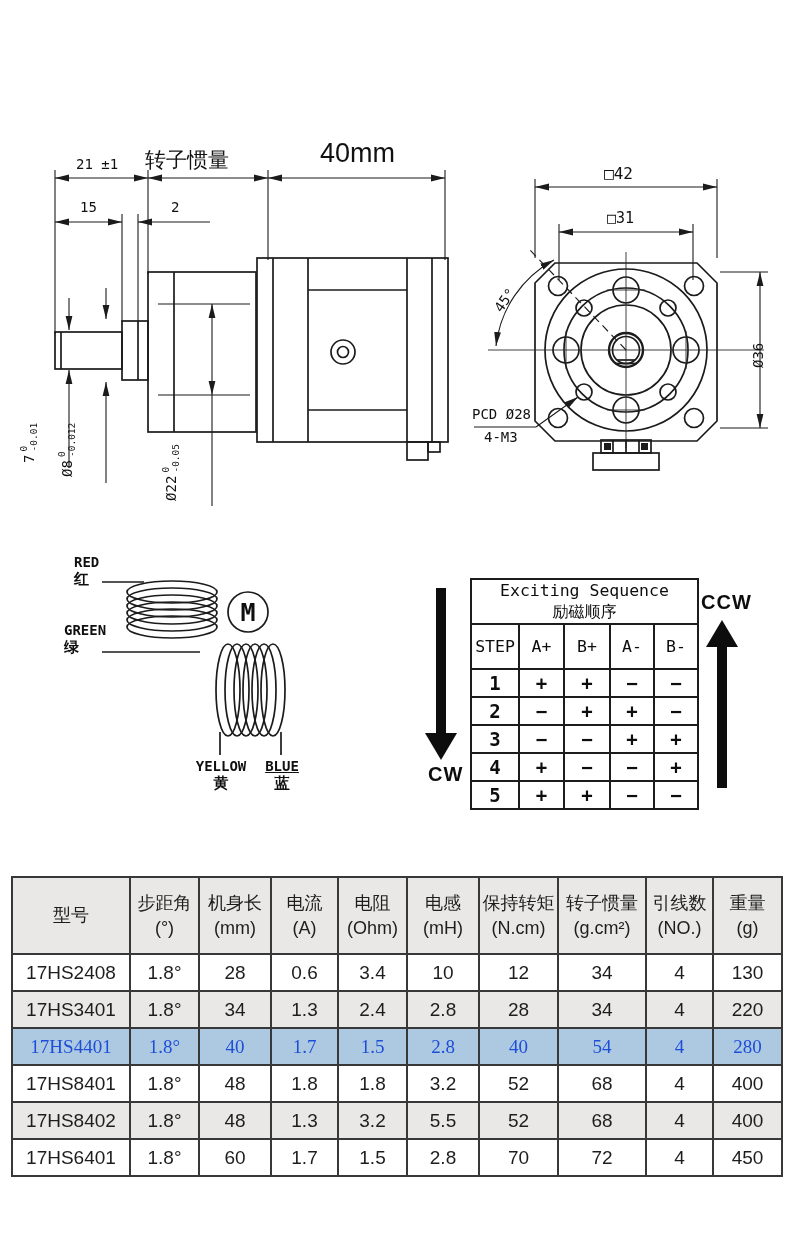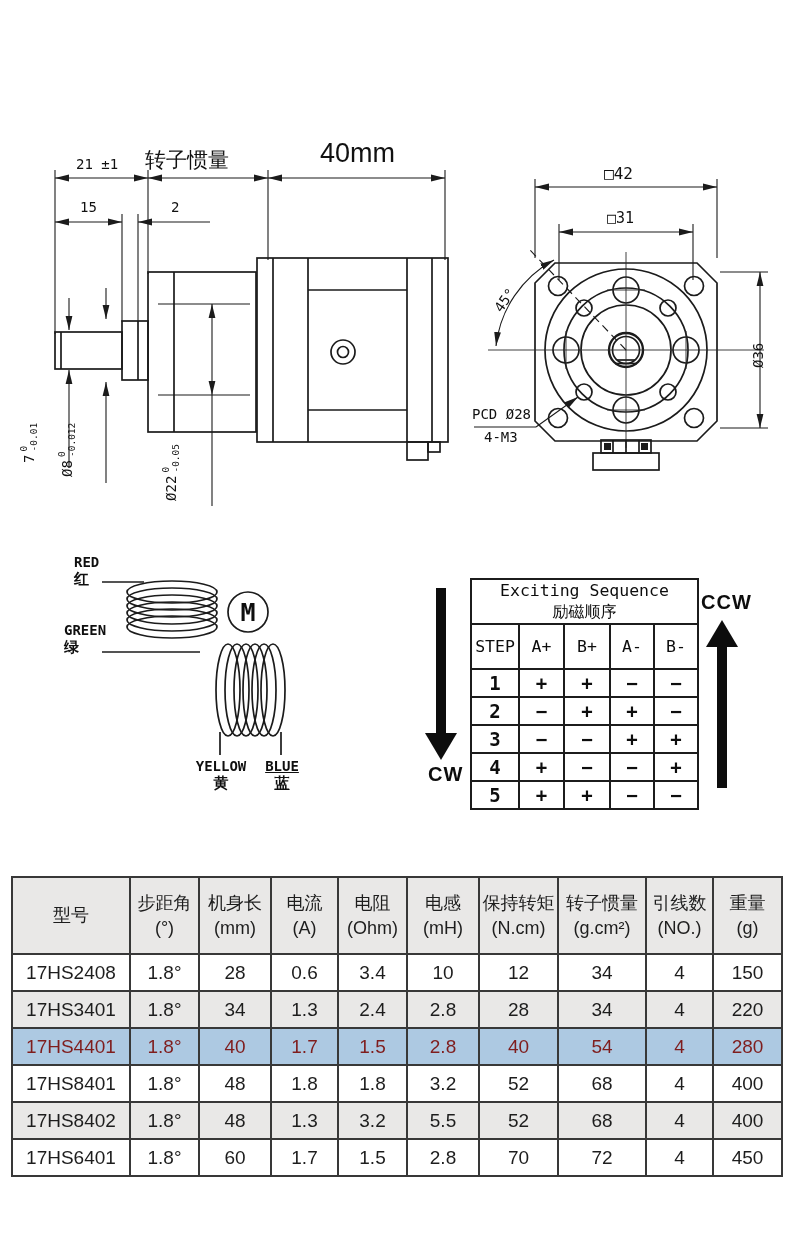--- a/index.html
+++ b/index.html
@@ -60,21 +60,21 @@
   .rot-label { position:absolute; font-size:20px; font-weight:bold; color:#0d0d0d; letter-spacing:1px; }
 
   
   .spec-table { position:absolute; left:11px; top:876px; border-collapse:collapse; table-layout:fixed;
     color:#1d1d1d;padding-left:6px; }
   .spec-table th, .spec-table td { border:2px solid #383838; text-align:center; vertical-align:middle;
     background:#fff; overflow:hidden; }
   .spec-table thead th { height:77px; background:#e9e8e7; font-weight:normal; font-size:18px; line-height:1.35; }
   .spec-table tbody td { height:37px; font-size:19px; }
   .spec-table tbody tr.alt td { background:#e9e8e7; }
-  .spec-table tbody tr.hl td { background:#adc9e2; color:#7f1d1d; }
+  .spec-table tbody tr.hl td { background:#adc9e2; color:#1d4ed8;font-family:Liberation Serif, serif; }
 </style>
 </head>
 <body>
 
 <div class="page">
 
 
   <div class="side-view">
     <svg width="445" height="402" viewBox="0 0 445 402">
       <defs>
@@ -403,21 +403,21 @@
         <tr>
           <td>17HS2408</td>
           <td>1.8°</td>
           <td>28</td>
           <td>0.6</td>
           <td>3.4</td>
           <td>10</td>
           <td>12</td>
           <td>34</td>
           <td>4</td>
-          <td>150</td>
+          <td>130</td>
         </tr>
         <tr class="alt">
           <td>17HS3401</td>
           <td>1.8°</td>
           <td>34</td>
           <td>1.3</td>
           <td>2.4</td>
           <td>2.8</td>
           <td>28</td>
           <td>34</td>

